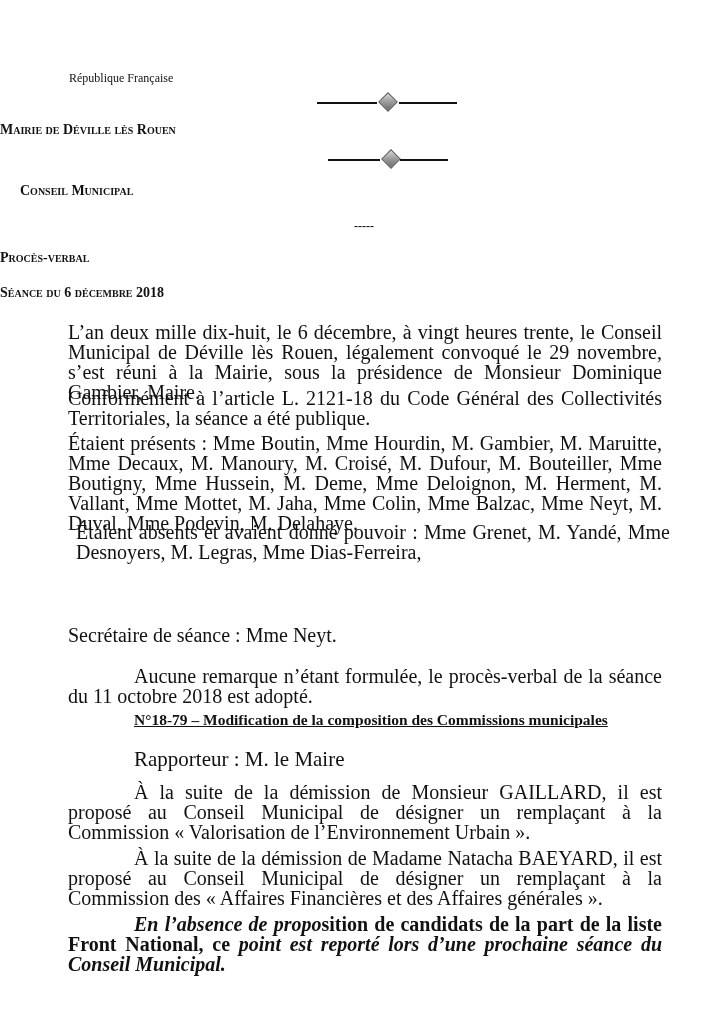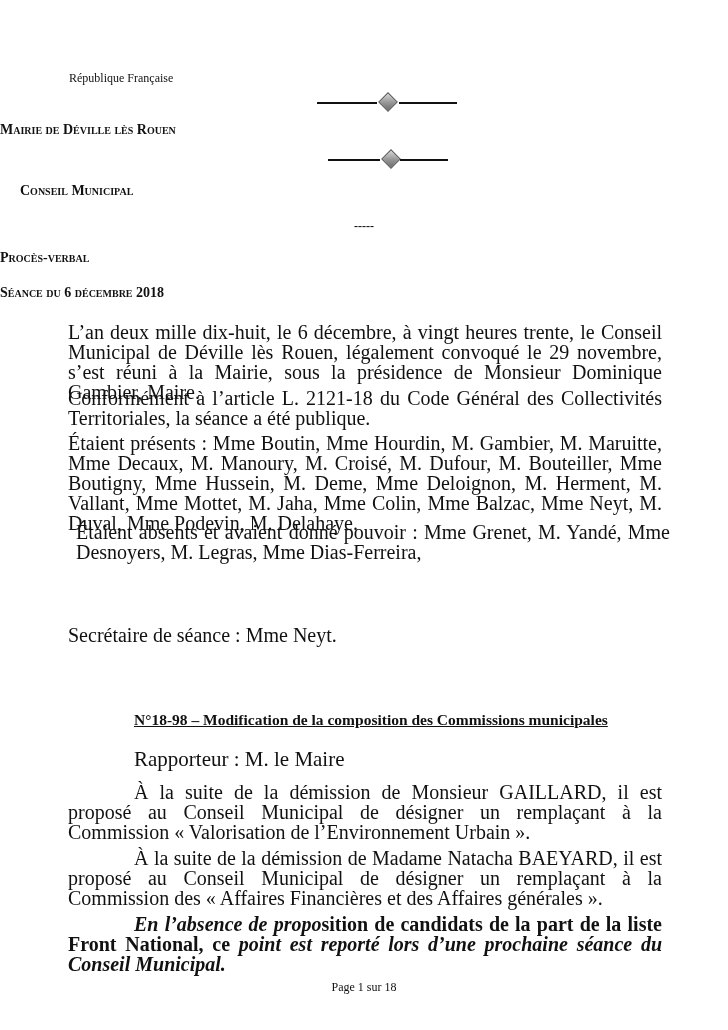--- a/index.html
+++ b/index.html
@@ -48,31 +48,33 @@
   <div class="abs dash" style="top:219px;">-----</div>
   <div class="abs head" style="top:250px;font-family:Liberation Serif, serif;">Procès-verbal</div>
   <div class="abs head" style="top:285px;">Séance du 6 décembre 2018</div>
 
   <div class="abs p" style="top:322px;">L’an deux mille dix-huit, le 6 décembre, à vingt heures trente, le Conseil Municipal de Déville lès Rouen, légalement convoqué le 29 novembre, s’est réuni à la Mairie, sous la présidence de Monsieur Dominique Gambier, Maire.</div>
   <div class="abs p" style="top:388px;">Conformément à l’article L. 2121-18 du Code Général des Collectivités Territoriales, la séance a été publique.</div>
   <div class="abs p" style="top:433px;">Étaient présents : Mme Boutin, Mme Hourdin, M. Gambier, M. Maruitte, Mme Decaux, M. Manoury, M. Croisé, M. Dufour, M. Bouteiller, Mme Boutigny, Mme Hussein, M. Deme, Mme Deloignon, M. Herment, M. Vallant, Mme Mottet, M. Jaha, Mme Colin, Mme Balzac, Mme Neyt, M. Duval, Mme Podevin, M. Delahaye.</div>
   <div class="abs p" style="top:522px;margin-left:8px;">Étaient absents et avaient donné pouvoir : Mme Grenet, M. Yandé, Mme Desnoyers, M. Legras, Mme Dias-Ferreira,</div>
   <div class="abs p" style="top:625px;">Secrétaire de séance : Mme Neyt.</div>
 
+  <div class="abs p" style="top:666px;">
+    <span class="ind"></span><span>Aucune remarque n’étant formulée, le procès-verbal de la séance du 11 octobre 2018 est adopté.</span>
+  </div>
 
-  <div class="abs sec" style="top:711px;">N°18-98 – Modification de la composition des Commissions municipales</div>
+  <div class="abs sec" style="top:711px;">N°18-79 – Modification de la composition des Commissions municipales</div>
   <div class="abs rap" style="top:747px;">Rapporteur : M. le Maire</div>
 
   <div class="abs p" style="top:782px;">
     <span class="ind"></span><span>À la suite de la démission de Monsieur GAILLARD, il est proposé au Conseil Municipal de désigner un remplaçant à la Commission « Valorisation de l’Environnement Urbain ».</span>
   </div>
 
   <div class="abs p" style="top:848px;">
     <span class="ind"></span><span>À la suite de la démission de Madame Natacha BAEYARD, il est proposé au Conseil Municipal de désigner un remplaçant à la Commission des « Affaires Financières et des Affaires générales ».</span>
   </div>
 
   <div class="abs p" style="top:914px;">
     <span class="ind"></span><span class="bi">En l’absence de propo</span><span class="b">sition de candidats de la part de la liste Front National, ce</span>
     <span class="bi">point est reporté lors d’une prochaine séance du Conseil Municipal.</span>
   </div>
 
-  <div class="abs footer" style="top:980px;">Page 1 sur 18</div>
 </div>
 
 </body></html>

